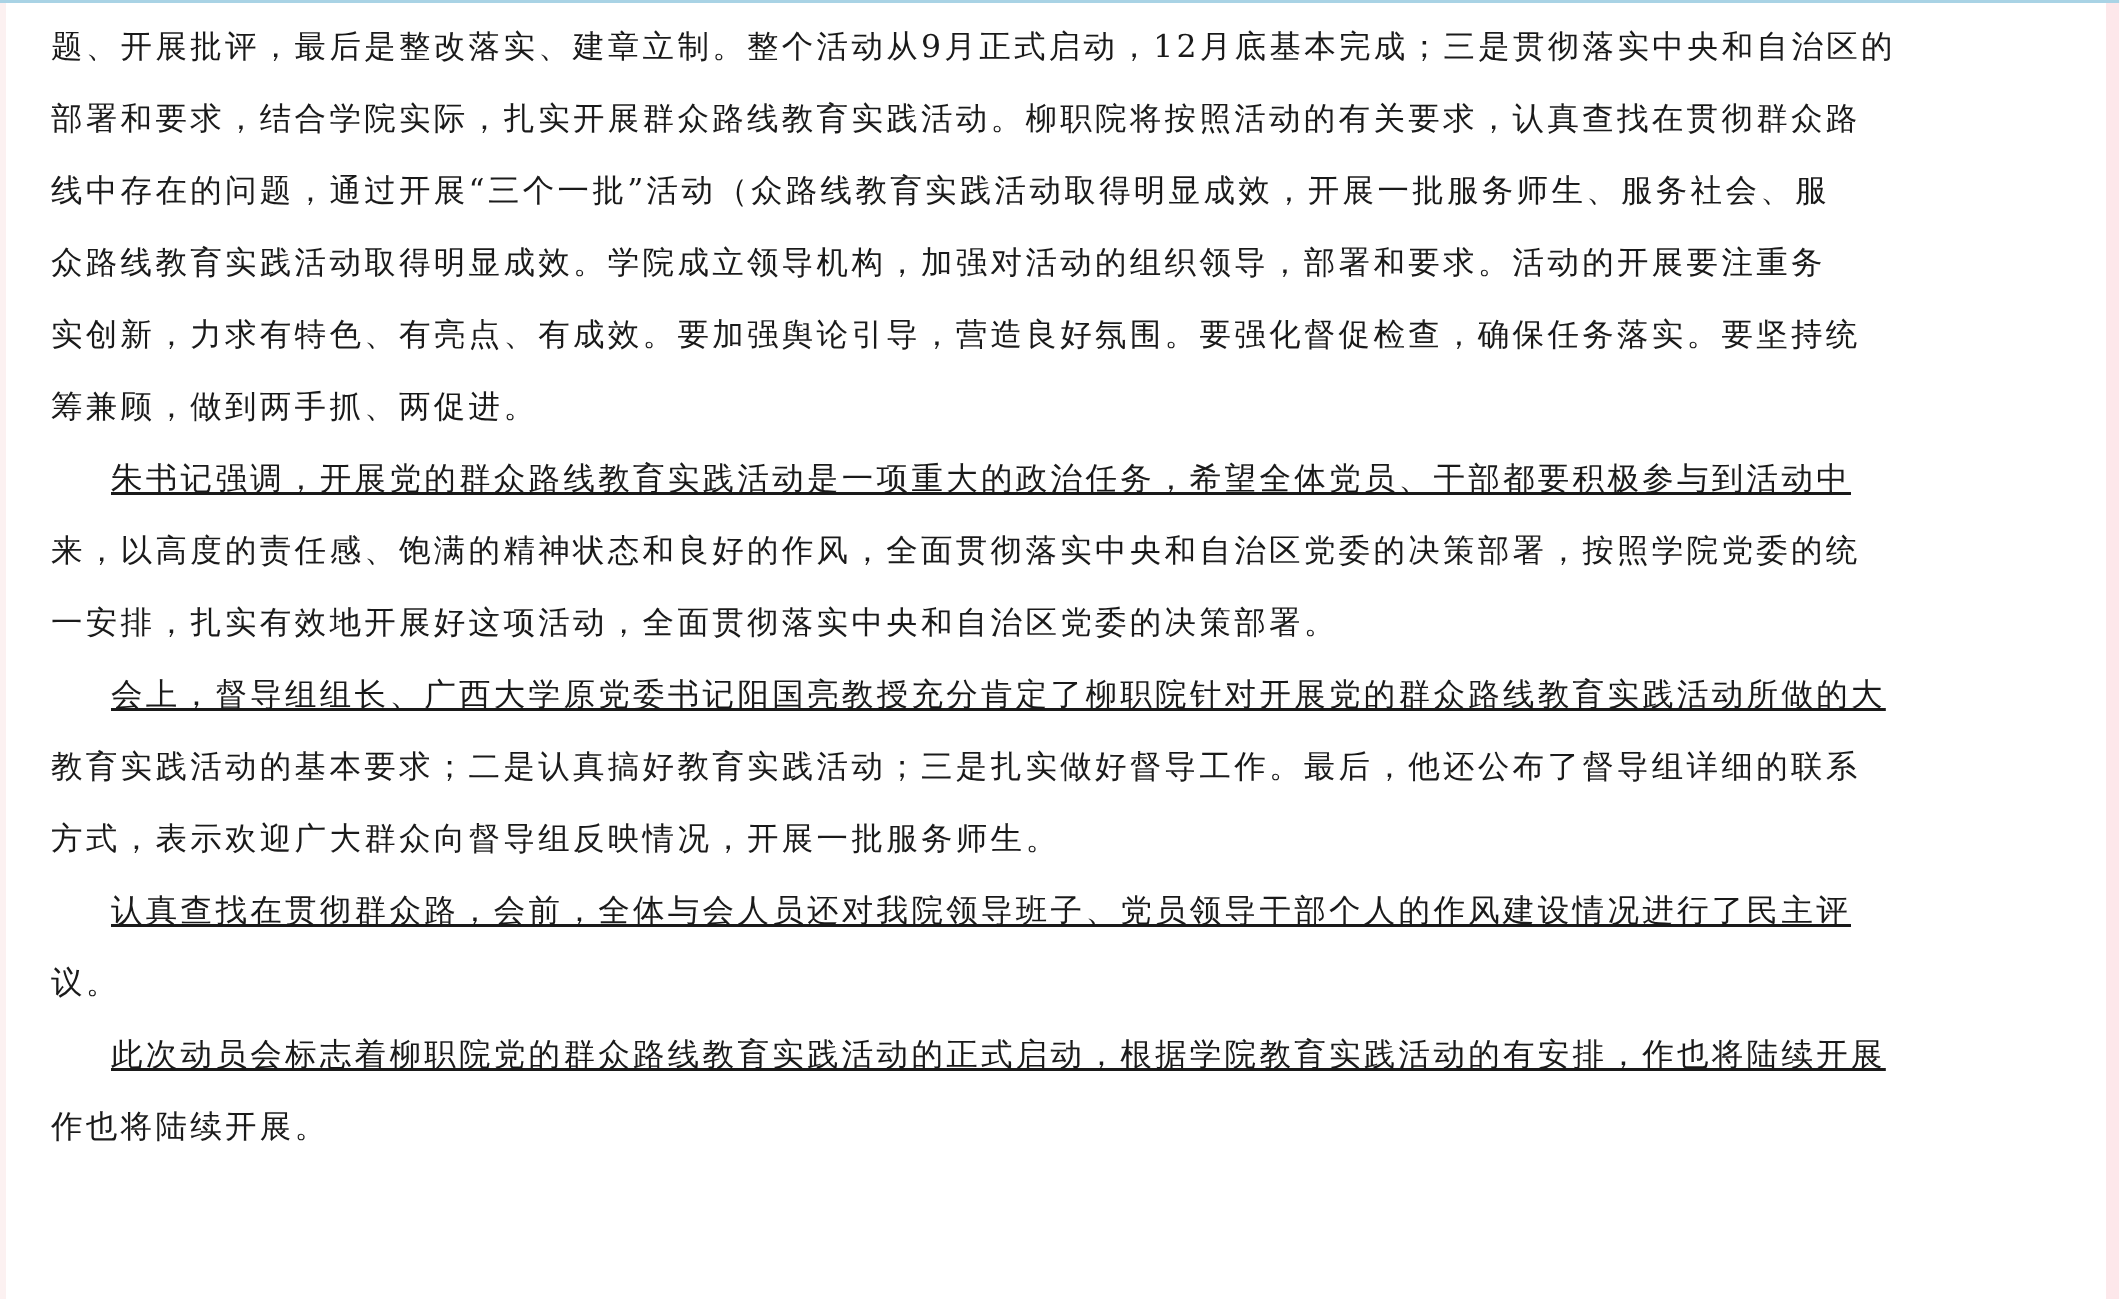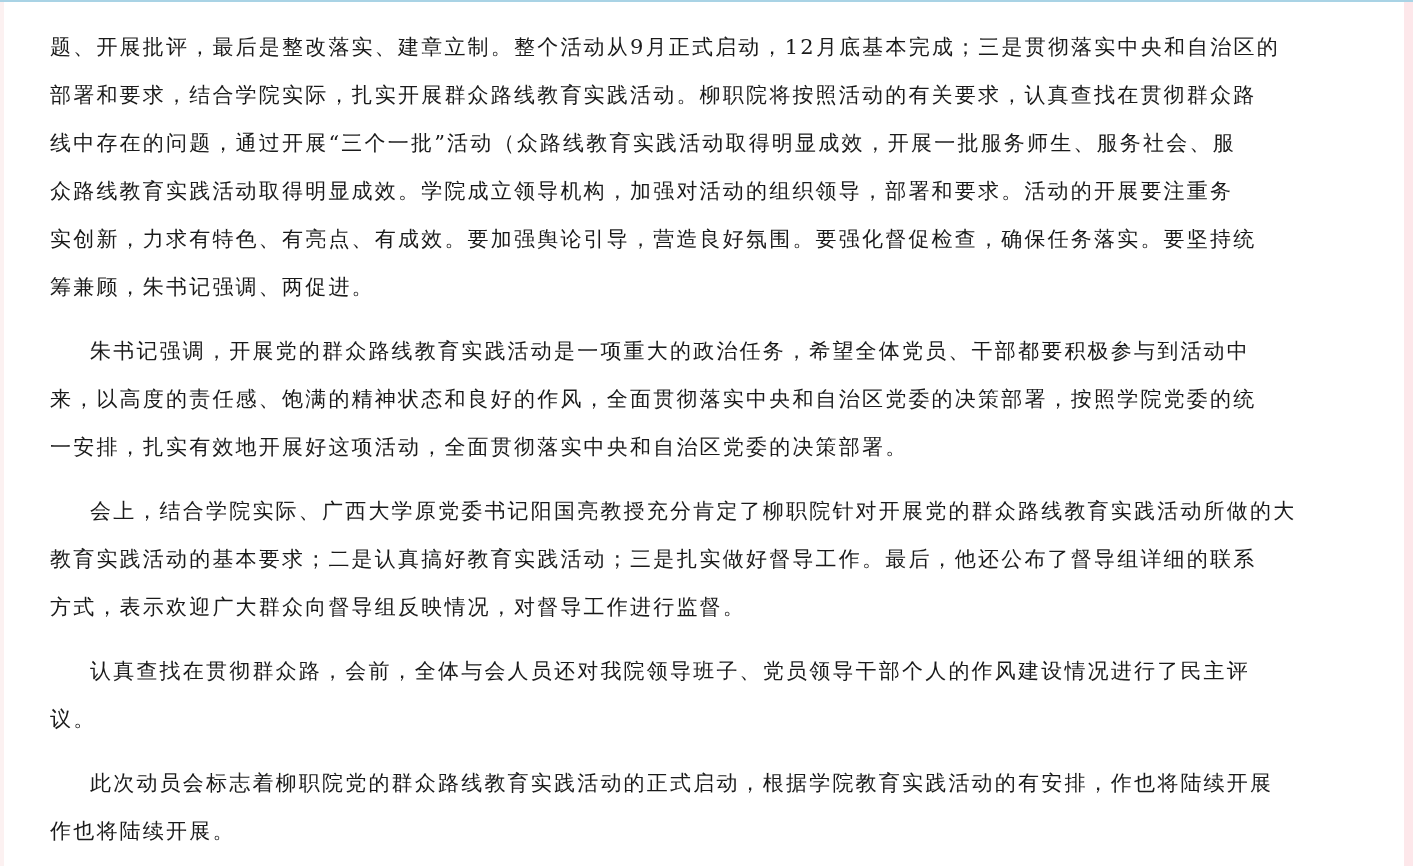--- a/index.html
+++ b/index.html
@@ -38,55 +38,55 @@
   .article {
     position: absolute;
     left: 34px;
     top: 7px;
     width: 1366px;
     font-family: "DejaVu Serif", "Liberation Serif", serif;
     font-size: 21px;
     color: #1a1a1a;
     letter-spacing: 2.2px;
   }
-  .para { margin: 16px; padding: 0; }
+  .para { margin: 0; padding: 0; }
   .line {
     display: block;
     height: 48px;
     line-height: 48px;
     white-space: nowrap;
   }
-  .line.indent { padding-left: 40px; }
+  .line.indent { padding-left: 40px; text-decoration: underline; }
 </style>
 </head>
 <body>
 
 <div class="page">
   <div class="top-rule"></div>
   <div class="left-strip"></div>
   <div class="right-strip"></div>
 
   <div class="article">
     <div class="para">
       <span class="line">题、开展批评，最后是整改落实、建章立制。整个活动从9月正式启动，12月底基本完成；三是贯彻落实中央和自治区的</span>
       <span class="line">部署和要求，结合学院实际，扎实开展群众路线教育实践活动。柳职院将按照活动的有关要求，认真查找在贯彻群众路</span>
       <span class="line">线中存在的问题，通过开展“三个一批”活动（众路线教育实践活动取得明显成效，开展一批服务师生、服务社会、服</span>
       <span class="line">众路线教育实践活动取得明显成效。学院成立领导机构，加强对活动的组织领导，部署和要求。活动的开展要注重务</span>
       <span class="line">实创新，力求有特色、有亮点、有成效。要加强舆论引导，营造良好氛围。要强化督促检查，确保任务落实。要坚持统</span>
-      <span class="line">筹兼顾，朱书记强调、两促进。</span>
+      <span class="line">筹兼顾，做到两手抓、两促进。</span>
     </div>
     <div class="para">
       <span class="line indent">朱书记强调，开展党的群众路线教育实践活动是一项重大的政治任务，希望全体党员、干部都要积极参与到活动中</span>
       <span class="line">来，以高度的责任感、饱满的精神状态和良好的作风，全面贯彻落实中央和自治区党委的决策部署，按照学院党委的统</span>
       <span class="line">一安排，扎实有效地开展好这项活动，全面贯彻落实中央和自治区党委的决策部署。</span>
     </div>
     <div class="para">
-      <span class="line indent">会上，结合学院实际、广西大学原党委书记阳国亮教授充分肯定了柳职院针对开展党的群众路线教育实践活动所做的大</span>
+      <span class="line indent">会上，督导组组长、广西大学原党委书记阳国亮教授充分肯定了柳职院针对开展党的群众路线教育实践活动所做的大</span>
       <span class="line">教育实践活动的基本要求；二是认真搞好教育实践活动；三是扎实做好督导工作。最后，他还公布了督导组详细的联系</span>
-      <span class="line">方式，表示欢迎广大群众向督导组反映情况，对督导工作进行监督。</span>
+      <span class="line">方式，表示欢迎广大群众向督导组反映情况，开展一批服务师生。</span>
     </div>
     <div class="para">
       <span class="line indent">认真查找在贯彻群众路，会前，全体与会人员还对我院领导班子、党员领导干部个人的作风建设情况进行了民主评</span>
       <span class="line">议。</span>
     </div>
     <div class="para">
       <span class="line indent">此次动员会标志着柳职院党的群众路线教育实践活动的正式启动，根据学院教育实践活动的有安排，作也将陆续开展</span>
       <span class="line">作也将陆续开展。</span>
     </div>
   </div>

